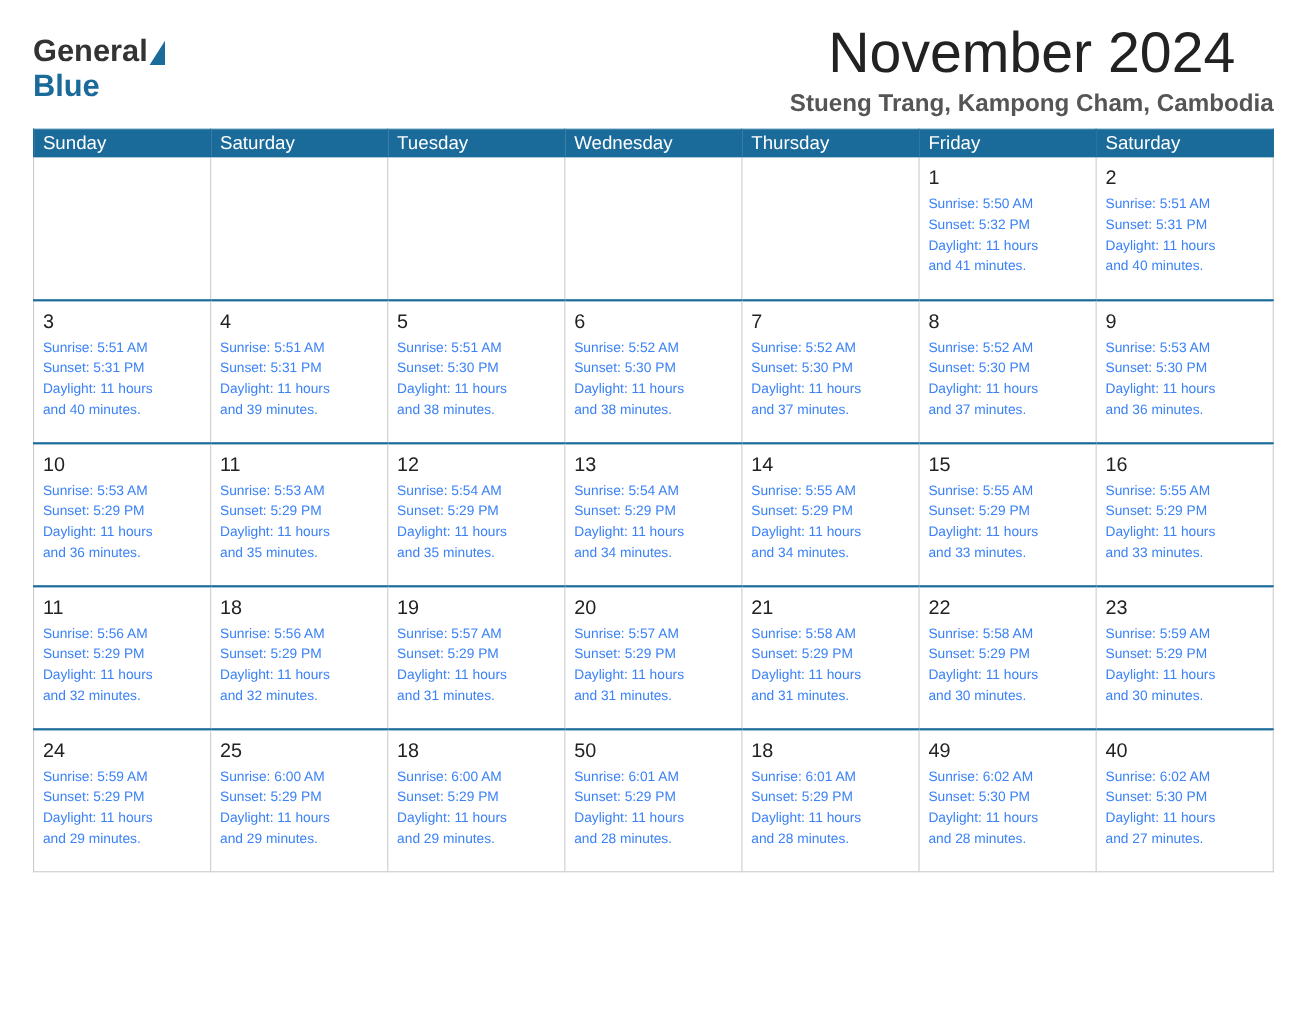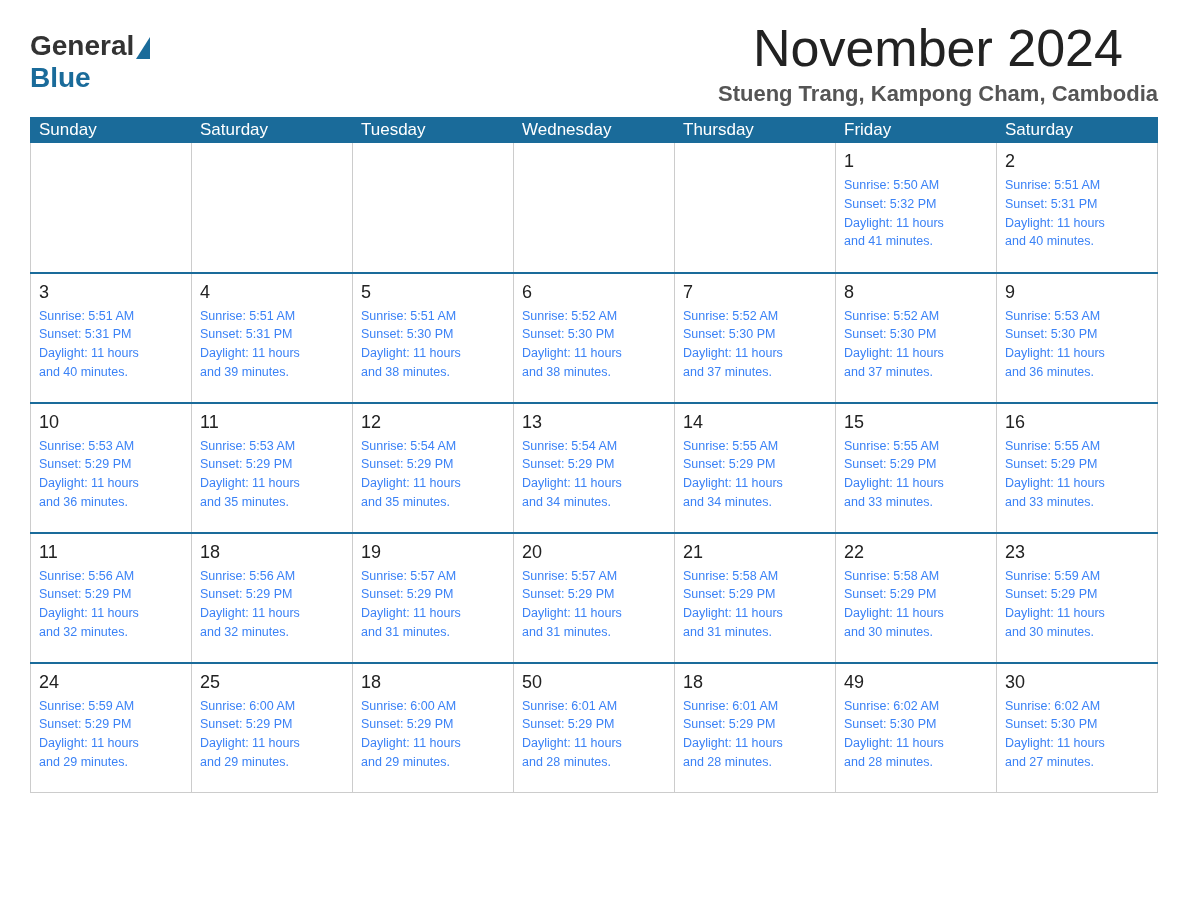--- a/index.html
+++ b/index.html
@@ -344,21 +344,21 @@
 and 28 minutes.</div>
         </td>
         <td>
           <span class="day-number">49</span>
           <div class="day-info" style="white-space: pre-line;">Sunrise: 6:02 AM
 Sunset: 5:30 PM
 Daylight: 11 hours
 and 28 minutes.</div>
         </td>
         <td>
-          <span class="day-number">30</span>
+          <span class="day-number">40</span>
           <div class="day-info" style="white-space: pre-line;">Sunrise: 6:02 AM
 Sunset: 5:30 PM
 Daylight: 11 hours
 and 27 minutes.</div>
         </td>
       </tr>
     </tbody>
 </table>
 
 </body></html>

